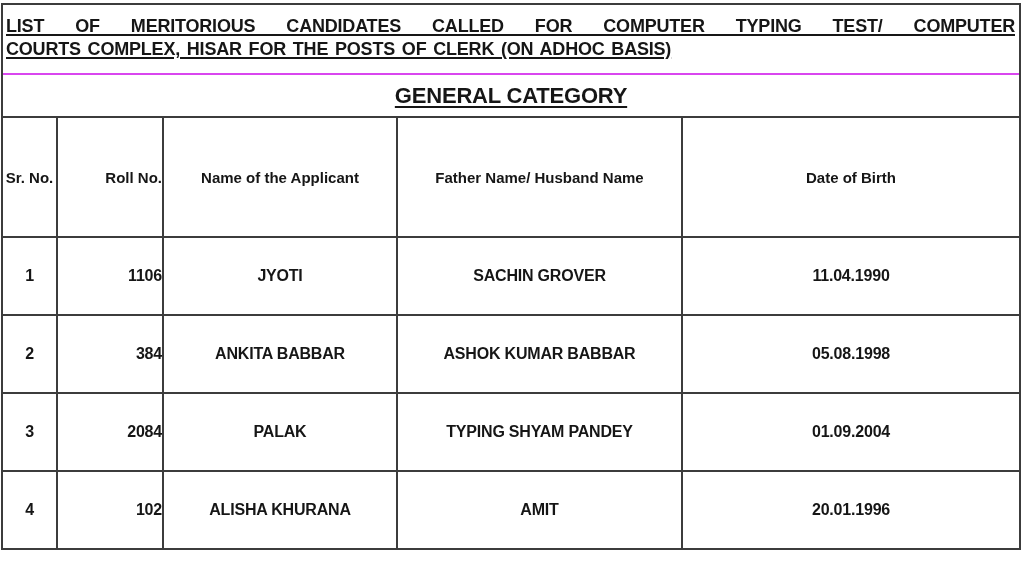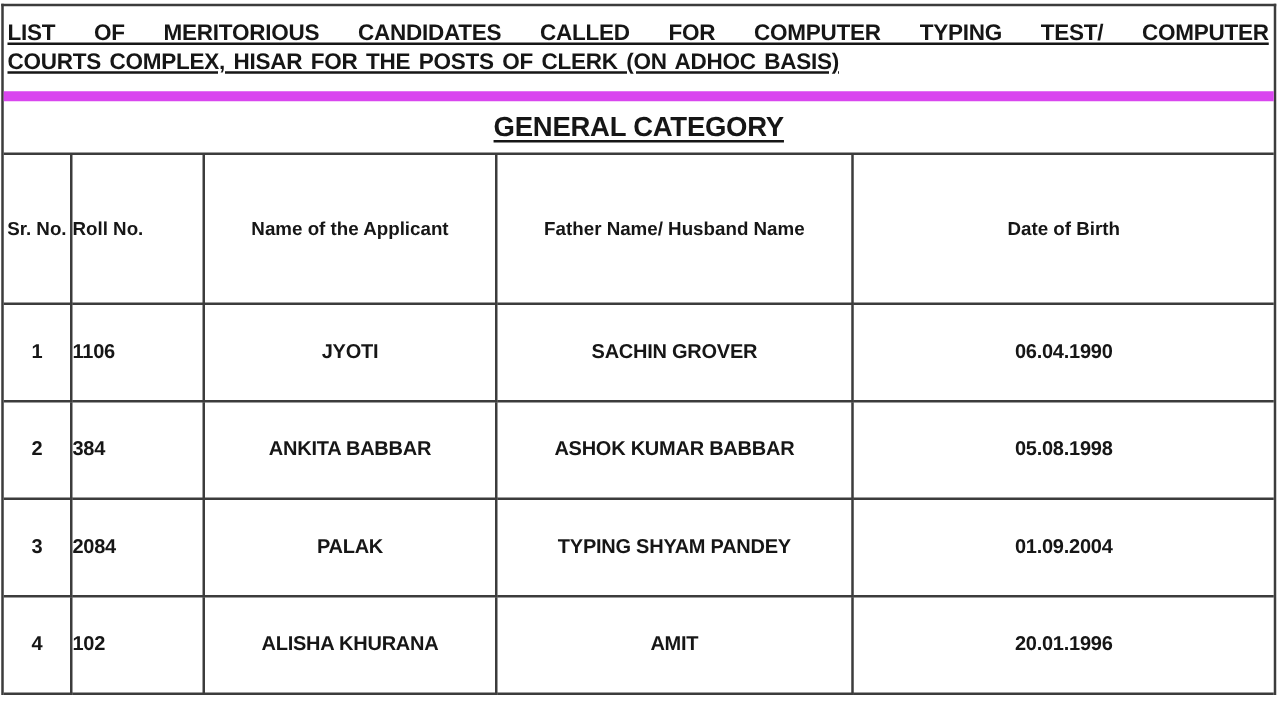--- a/index.html
+++ b/index.html
@@ -17,21 +17,21 @@
     top: 3px;
     left: 1px;
     width: 1020px;
     box-sizing: border-box;
     border: 2px solid #3c3c3c;
     border-bottom: none;
     background: #ffffff;
   }
   
   .title-section {
-    border-bottom: 8px solid #d946ef;
+    border-bottom: 2px solid #d946ef;
     padding: 10px 4px 12px 3px;
   }
   .title-line {
     font-weight: bold;
     font-size: 18px;
     line-height: 23px;
     letter-spacing: -0.2px;
     word-spacing: 2px;
     text-decoration: underline;
     text-decoration-thickness: 2px;
@@ -79,21 +79,21 @@
   .candidates td:last-child { border-right: none; text-align: center; }
   .candidates tr.header-row th { border-top: none; }
 
   .candidates tr.header-row { height: 119px; }
   .candidates tr.data-row   { height: 78px; }
 
   .candidates th { font-size: 15px; line-height: 19px; }
   .candidates td { font-size: 16px; letter-spacing: -0.2px; }
 
   .col-sr   { text-align: center; }
-  .col-roll { text-align: left; margin-top: 35px; }
+  .col-roll { text-align: right; margin-top: 35px; }
   .col-name   { text-align: center; padding-left: 3px; padding-right: 2px; }
   .col-father { text-align: center; padding-left: 3px; padding-right: 2px; }
   .col-dob  { text-align: center; }
 </style>
 </head>
 <body>
 
 <div id="sheet">
 
   <div class="title-section">
@@ -120,21 +120,21 @@
         <th class="col-name">Name of the Applicant</th>
         <th class="col-father">Father Name/ Husband Name</th>
         <th class="col-dob">Date of Birth</th>
       </tr>
 
       <tr class="data-row">
         <td class="col-sr">1</td>
         <td class="col-roll">1106</td>
         <td class="col-name">JYOTI</td>
         <td class="col-father">SACHIN GROVER</td>
-        <td class="col-dob">06.04.1990</td>
+        <td class="col-dob">11.04.1990</td>
       </tr>
 
       <tr class="data-row">
         <td class="col-sr">2</td>
         <td class="col-roll">384</td>
         <td class="col-name">ANKITA BABBAR</td>
         <td class="col-father">ASHOK KUMAR BABBAR</td>
         <td class="col-dob">05.08.1998</td>
       </tr>
 

